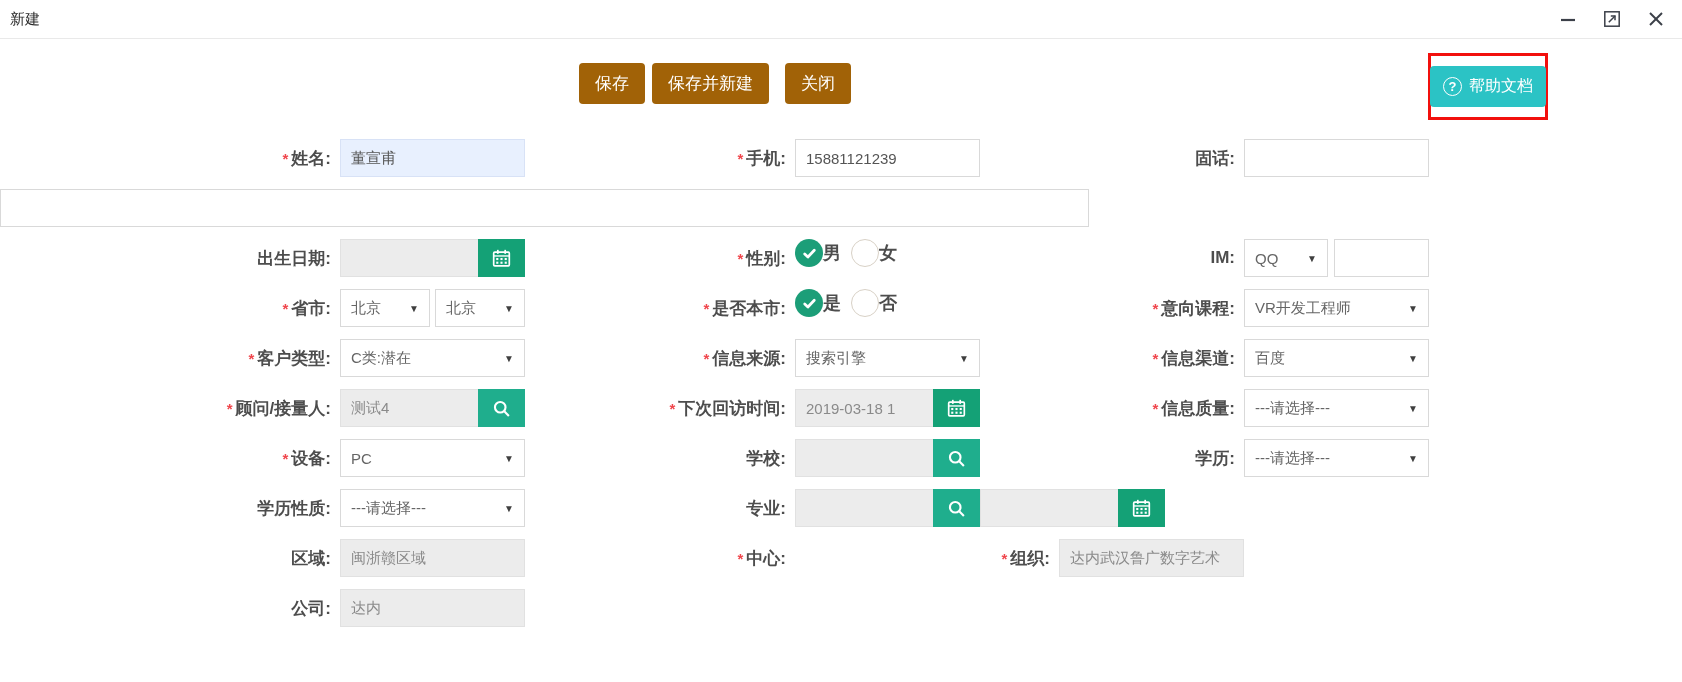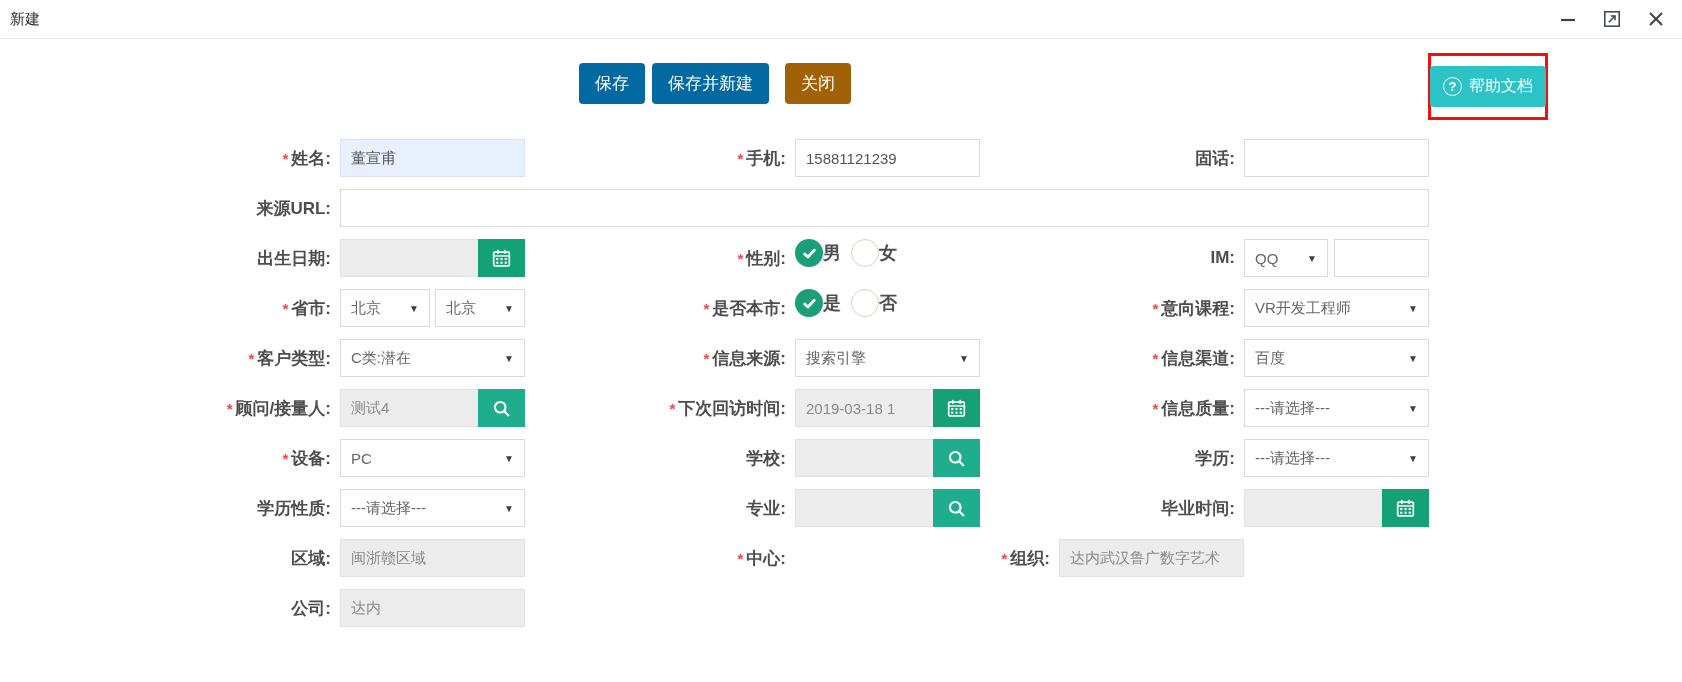--- a/index.html
+++ b/index.html
@@ -12,21 +12,21 @@
   .win-title { font-size:15px; color:#2b2b2b; }
   .win-controls { display:flex; align-items:center; gap:24px; }
   .win-btn { width:20px; height:20px; display:flex; align-items:center; justify-content:center; cursor:pointer; }
 
   
   .toolbar { position:relative; height:41px; margin-top:24px; }
   .toolbar-center { position:absolute; left:0; top:0; width:1430px; display:flex;
     justify-content:center; gap:7px; }
   .btn { height:41px; border:none; border-radius:4px; color:#fff; font-size:17px;
     padding:0 16px; cursor:pointer; font-family:inherit; white-space:nowrap; }
-  .btn-green { background:#0369a1; }
+  .btn-green { background:#a16207; }
   .btn-blue  { background:#a16207; margin-left:9px; }
   .help-wrap { position:absolute; left:1428px; top:-10px; width:120px; height:67px;
     border:3px solid #F2100D; display:flex; align-items:center; justify-content:center; }
   .btn-help { background:#2BC3C5; display:flex; align-items:center; gap:7px; font-size:16px; padding:0 13px; }
   .q-circle { width:19px; height:19px; border:1.5px solid #fff; border-radius:50%;
     display:flex; align-items:center; justify-content:center; font-size:13px; font-weight:bold; }
 
   
   .form { margin-top:35px; }
   .row { display:flex; align-items:center; height:38px; margin-bottom:12px; }
@@ -124,23 +124,20 @@
         <span>手机:</span>
       </span>
     <span class="ctrl ctrl-2"><input class="txt" value="15881121239" style=""></span>
     <span class="lbl lbl-3">
         <span>固话:</span>
       </span>
     <span class="ctrl ctrl-3"><input class="txt" value="" style=""></span>
   </div>
 
   <div class="row">
-    <span class="lbl lbl-1">
-        <span>来源URL:</span>
-      </span>
     <span class="ctrl ctrl-url"><input class="txt" value="" style=""></span>
   </div>
 
   <div class="row">
     <span class="lbl lbl-1">
         <span>出生日期:</span>
       </span>
     <span class="ctrl ctrl-1">
       <span class="with-btn">
         <input class="txt dis" disabled="" value="" style="">
@@ -384,23 +381,20 @@
       <span class="with-btn">
         <input class="txt dis" disabled="" value="" style="">
         <button class="field-btn btn-search">
           <svg width="19" height="19" viewBox="0 0 18 18" fill="none" stroke="#fff" stroke-width="2">
               <circle cx="7.8" cy="7.8" r="5"></circle>
               <line x1="11.6" y1="11.6" x2="16" y2="16"></line>
             </svg>
         </button>
       </span>
     </span>
-    <span class="lbl lbl-3">
-        <span>毕业时间:</span>
-      </span>
     <span class="ctrl ctrl-3">
       <span class="with-btn">
         <input class="txt dis" disabled="" value="" style="">
         <button class="field-btn btn-cal">
           <svg width="19" height="19" viewBox="0 0 18 18" fill="none" stroke="#fff">
               <rect x="1.6" y="3" width="14.8" height="13" rx="1" stroke-width="1.6"></rect>
               <line x1="5.5" y1="0.8" x2="5.5" y2="4.6" stroke-width="1.6"></line>
               <line x1="12.5" y1="0.8" x2="12.5" y2="4.6" stroke-width="1.6"></line>
               <line x1="1.6" y1="6.6" x2="16.4" y2="6.6" stroke-width="1.3"></line>
               <g stroke="none" fill="#fff">

